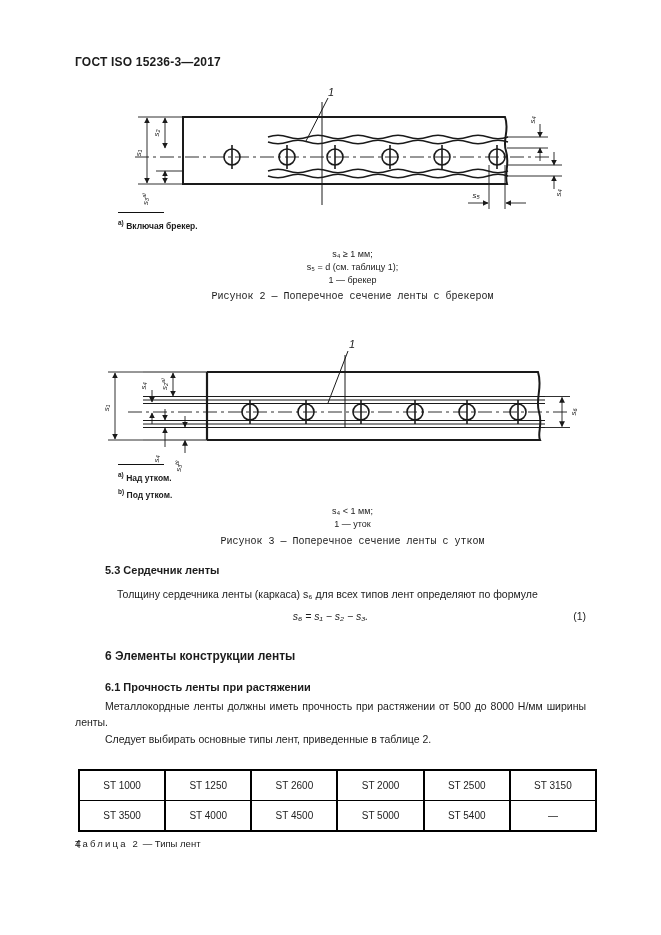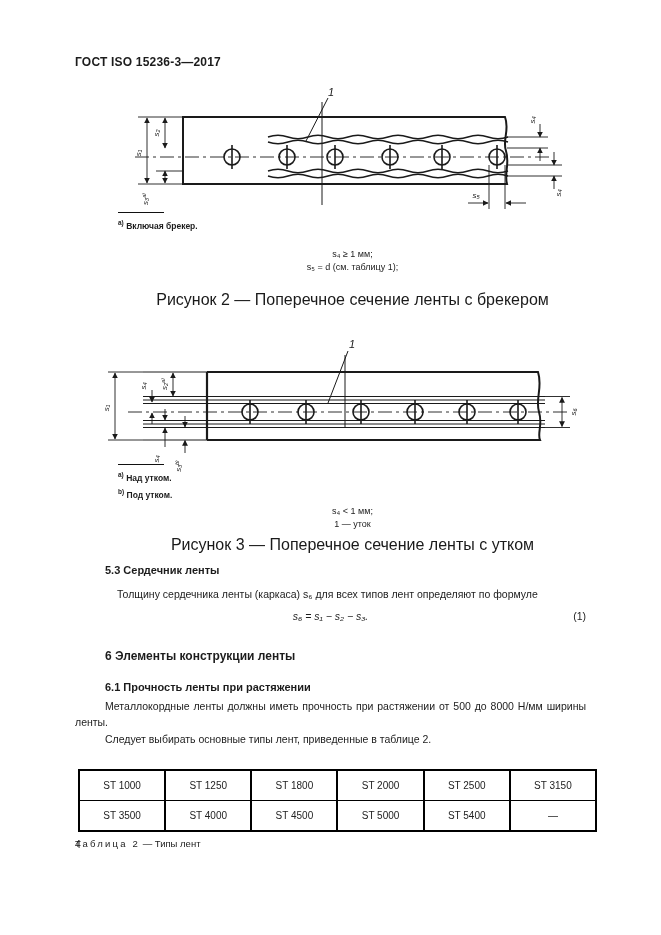--- a/index.html
+++ b/index.html
@@ -5,21 +5,21 @@
   html,body{margin:0;padding:0;background:#ffffff;}
   .page{position:relative;width:661px;height:935px;background:#fff;overflow:hidden;
         font-family:"Liberation Sans","DejaVu Sans",sans-serif;color:#1c1c1c;padding-left:20px;}
   .abs{position:absolute;}
   .doc-header{left:75px;top:55px;font-size:12px;font-weight:bold;letter-spacing:.2px;}
   .footnote{font-size:8.5px;font-weight:bold;line-height:13px;}
   .footnote .rule{width:46px;height:1px;background:#111;margin-bottom:3px;}
   .footnote sup{font-size:6.5px;}
   .centerband{left:95px;width:515px;text-align:center;}
   .fig-notes{font-size:9px;line-height:13px;color:#222;}
-  .fig-caption{font-size:16px;color:#1a1a1a;}
+  .fig-caption{font-size:10px;color:#1a1a1a;font-family:Liberation Mono, monospace;}
   .h2{font-size:12px;font-weight:bold;}
   .h3{font-size:11px;font-weight:bold;}
   .body-text{font-size:10.5px;line-height:15.5px;}
   .indent{text-indent:30px;}
   .justify{text-align:justify;}
   .formula-row{left:75px;top:610px;width:511px;text-align:center;font-size:10.5px;}
   .formula{font-style:italic;}
   .formula-num{position:absolute;right:0;top:0;font-style:normal;font-size:10.5px;}
   .tbl-title{font-size:9.5px;}
   .tbl-title .spaced{letter-spacing:2.2px;}
@@ -125,20 +125,21 @@
 
   <div class="abs footnote" style="left:118px;top:212px;">
     <div class="rule"></div>
     <div><sup>а)</sup>
       <span>Включая брекер.</span></div>
   </div>
 
   <div class="abs centerband fig-notes" style="top:248px;">
     <div>s₄ ≥ 1 мм;</div>
     <div>s₅ = d (см. таблицу 1);</div>
+    <div>1 — брекер</div>
   </div>
   <div class="abs centerband fig-caption" style="top:291px;">Рисунок 2 — Поперечное сечение ленты с брекером</div>
 
   <svg class="abs" style="left:88px;top:335px;" width="500" height="140" viewBox="0 0 500 140">
 
     <g class="ln" stroke-width="1">
       <line x1="55" y1="37" x2="119" y2="37"></line>
       <line x1="55" y1="105" x2="119" y2="105"></line>
     </g>
     <line class="ln" x1="119" y1="37" x2="119" y2="105" stroke-width="2.2"></line>
@@ -244,21 +245,21 @@
 
   <div class="abs tbl-title" style="left:75px;top:798px;margin-top:40px;">
     <span class="spaced">Таблица 2</span>
     <span>— Типы лент</span>
   </div>
   <table class="types abs" style="left:78px;top:769px;">
     <tbody>
       <tr>
         <td>ST 1000</td>
         <td>ST 1250</td>
-        <td>ST 1800</td>
+        <td>ST 2600</td>
         <td>ST 2000</td>
         <td>ST 2500</td>
         <td>ST 3150</td>
       </tr>
       <tr>
         <td>ST 3500</td>
         <td>ST 4000</td>
         <td>ST 4500</td>
         <td>ST 5000</td>
         <td>ST 5400</td>

